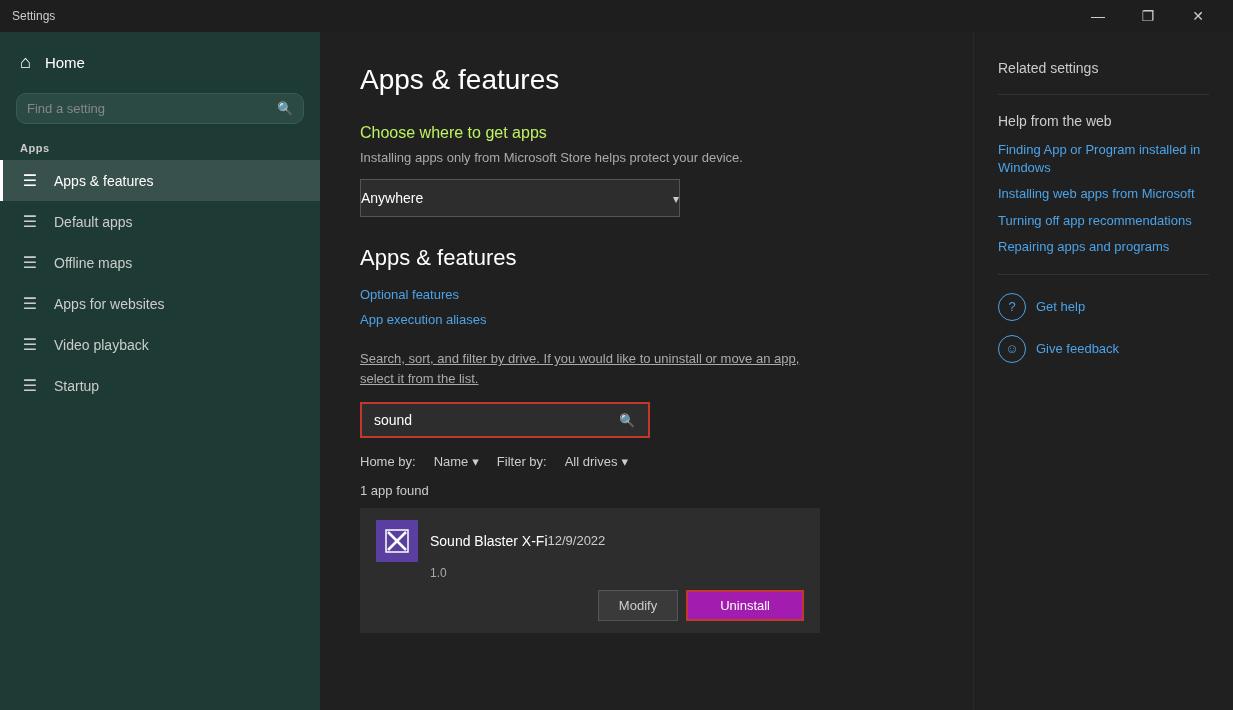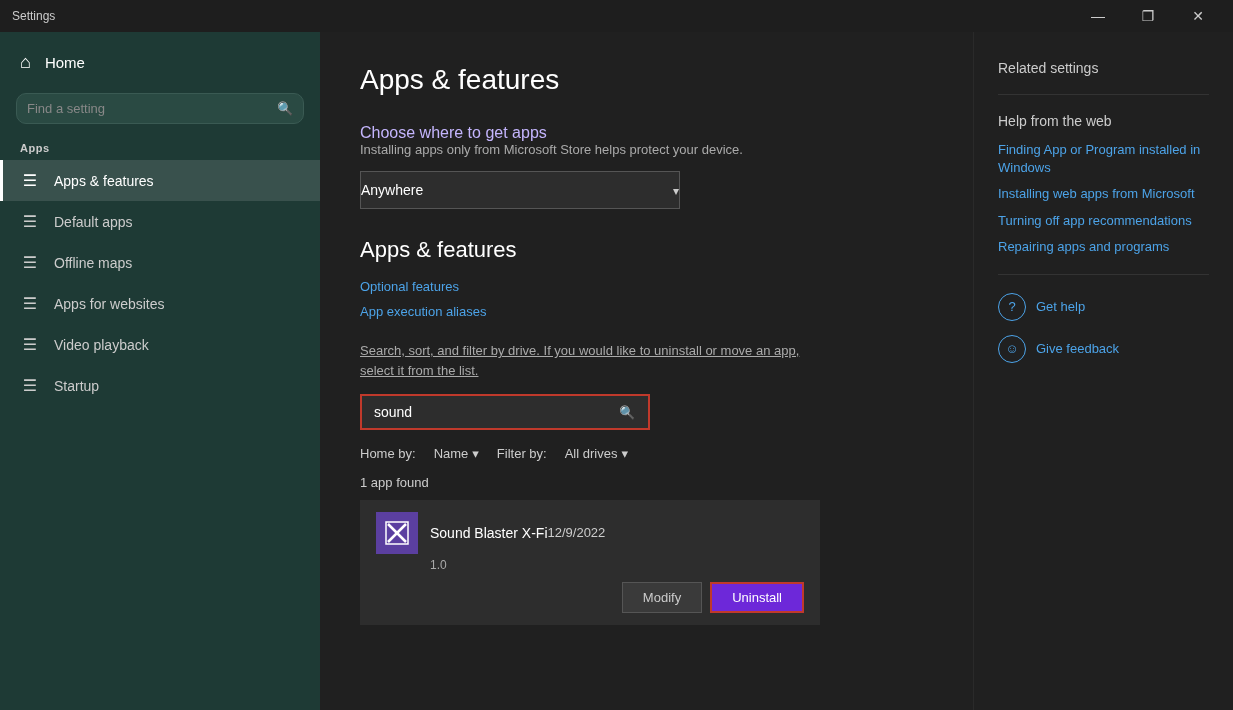--- a/index.html
+++ b/index.html
@@ -141,22 +141,22 @@
       padding: 32px 40px;
     }
     .page-title {
       font-size: 28px;
       font-weight: 300;
       color: #fff;
       margin-bottom: 28px;
     }
     .section-heading {
       font-size: 16px;
-      color: #c4b5fd;
-      margin-bottom: 0;
+      color: #bef264;
+      margin-bottom: 8px;
     }
     .section-desc {
       font-size: 13px;
       color: #aaa;
       margin-bottom: 14px;
     }
     .dropdown-select {
       background: #2d2d2d;
       border: 1px solid #555;
       color: #fff;
@@ -277,24 +277,24 @@
     }
     .btn-modify {
       background: #3a3a3a;
       border: 1px solid #555;
       color: #ccc;
       padding: 6px 20px;
       font-size: 13px;
       cursor: pointer;
     }
     .btn-uninstall {
-      background: #6d28d9;
+      background: #a21caf;
       border: 2px solid #c0392b;
       color: #fff;
-      padding: 6px 20px;
+      padding: 6px 32px;
       font-size: 13px;
       cursor: pointer;
       position: relative;
     }
 
     
     .right-panel {
       width: 260px;
       background: #202020;
       padding: 28px 24px;

